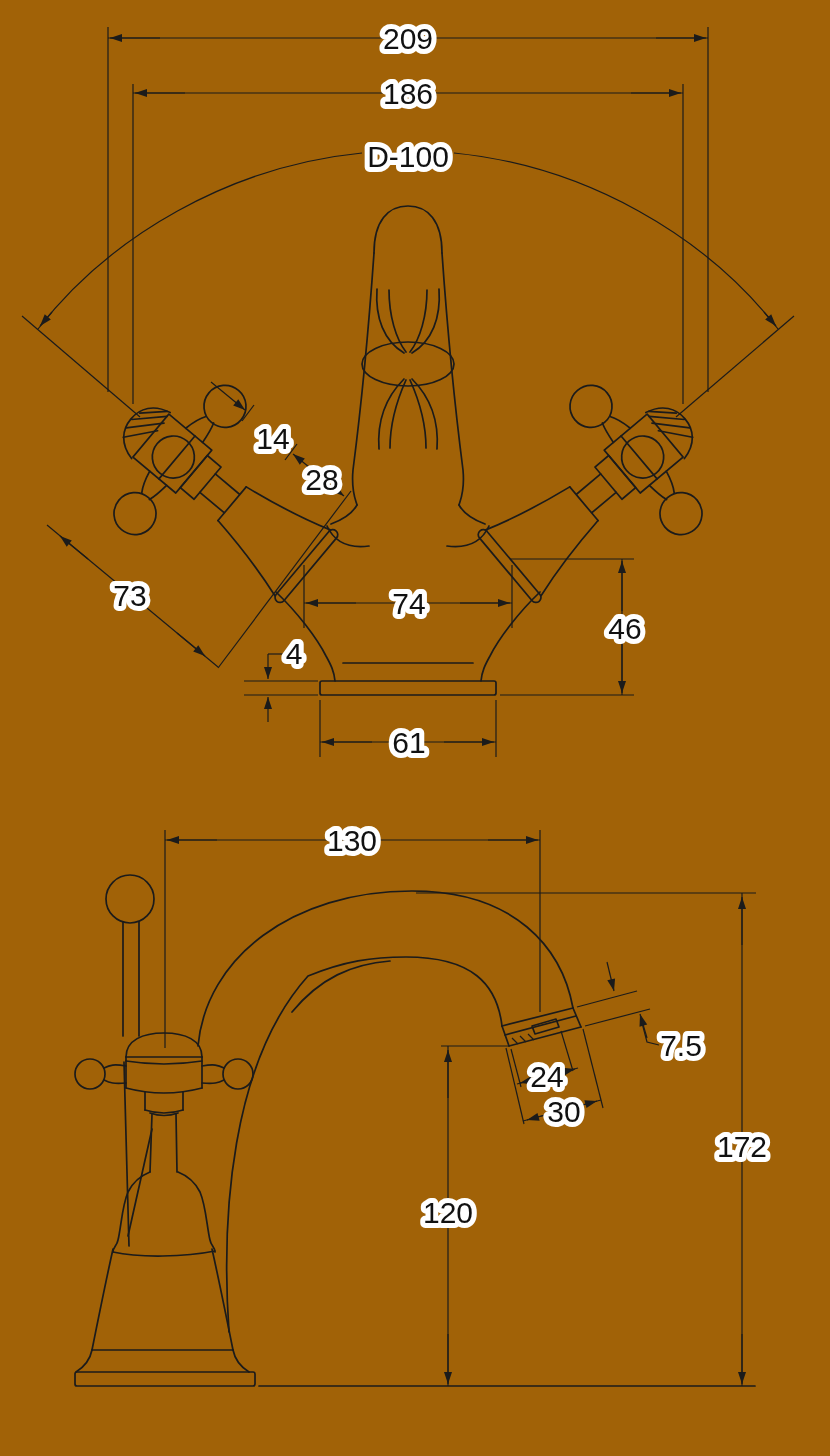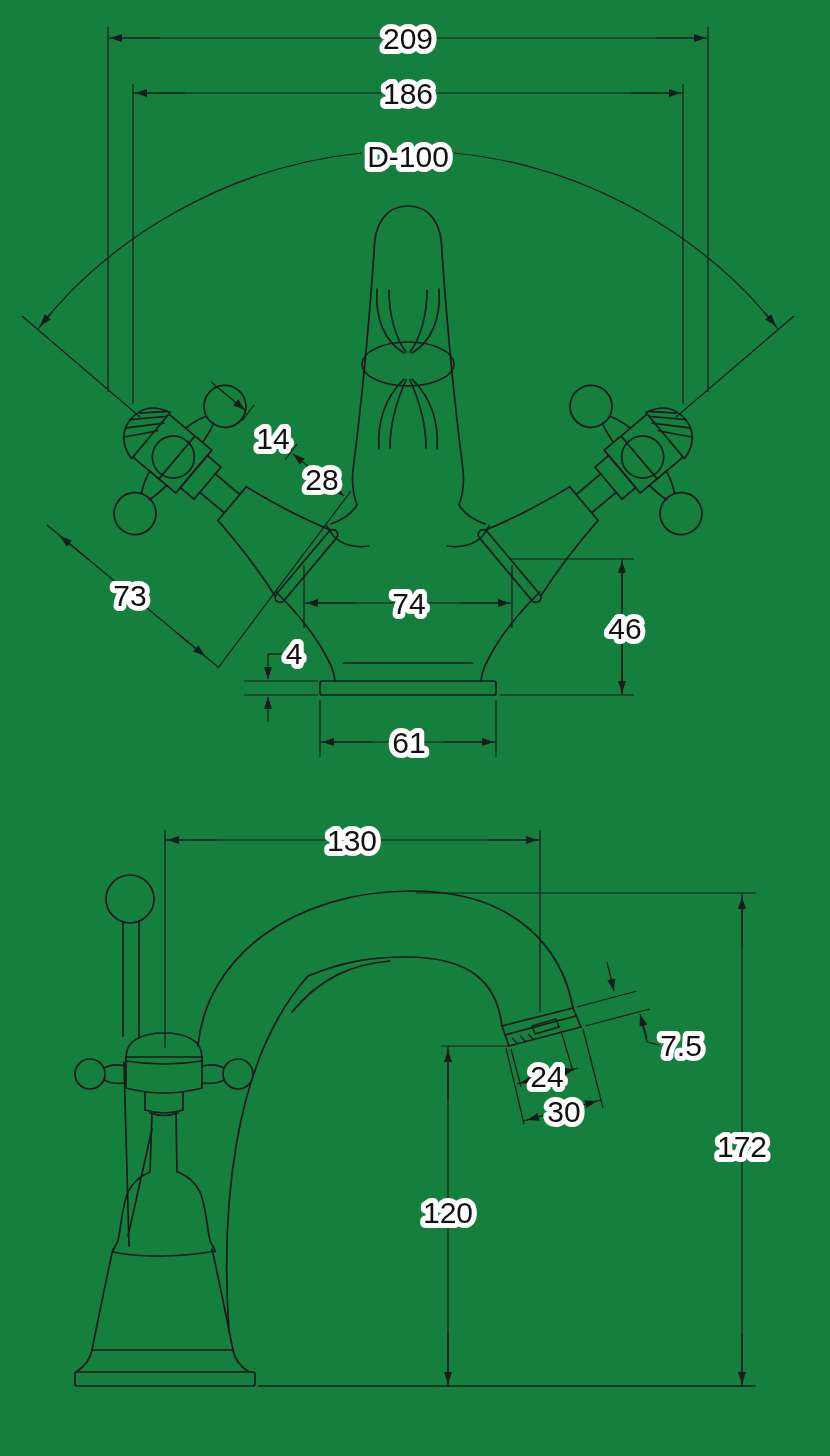--- a/index.html
+++ b/index.html
@@ -1,16 +1,16 @@
 <!DOCTYPE html>
 <html><head>
 <meta charset="utf-8">
 <style>
   html,body{margin:0;padding:0;background:#ffffff;}
-  .canvas{width:830px;height:1456px;background:#15803d;overflow:hidden;}
+  .canvas{width:830px;height:1456px;background:#a16207;overflow:hidden;}
   svg{display:block;}
   .obj{fill:none;stroke:#1b1b1b;stroke-width:1.7;stroke-linejoin:round;stroke-linecap:round;}
   .thin{fill:none;stroke:#1b1b1b;stroke-width:1.2;}
   .dim{font-family:"Liberation Sans","DejaVu Sans",sans-serif;font-size:30px;fill:#111;
        paint-order:stroke;stroke:#ffffff;stroke-width:10px;stroke-linejoin:round;
        text-anchor:middle;}
 </style>
 </head>
 <body>
 

